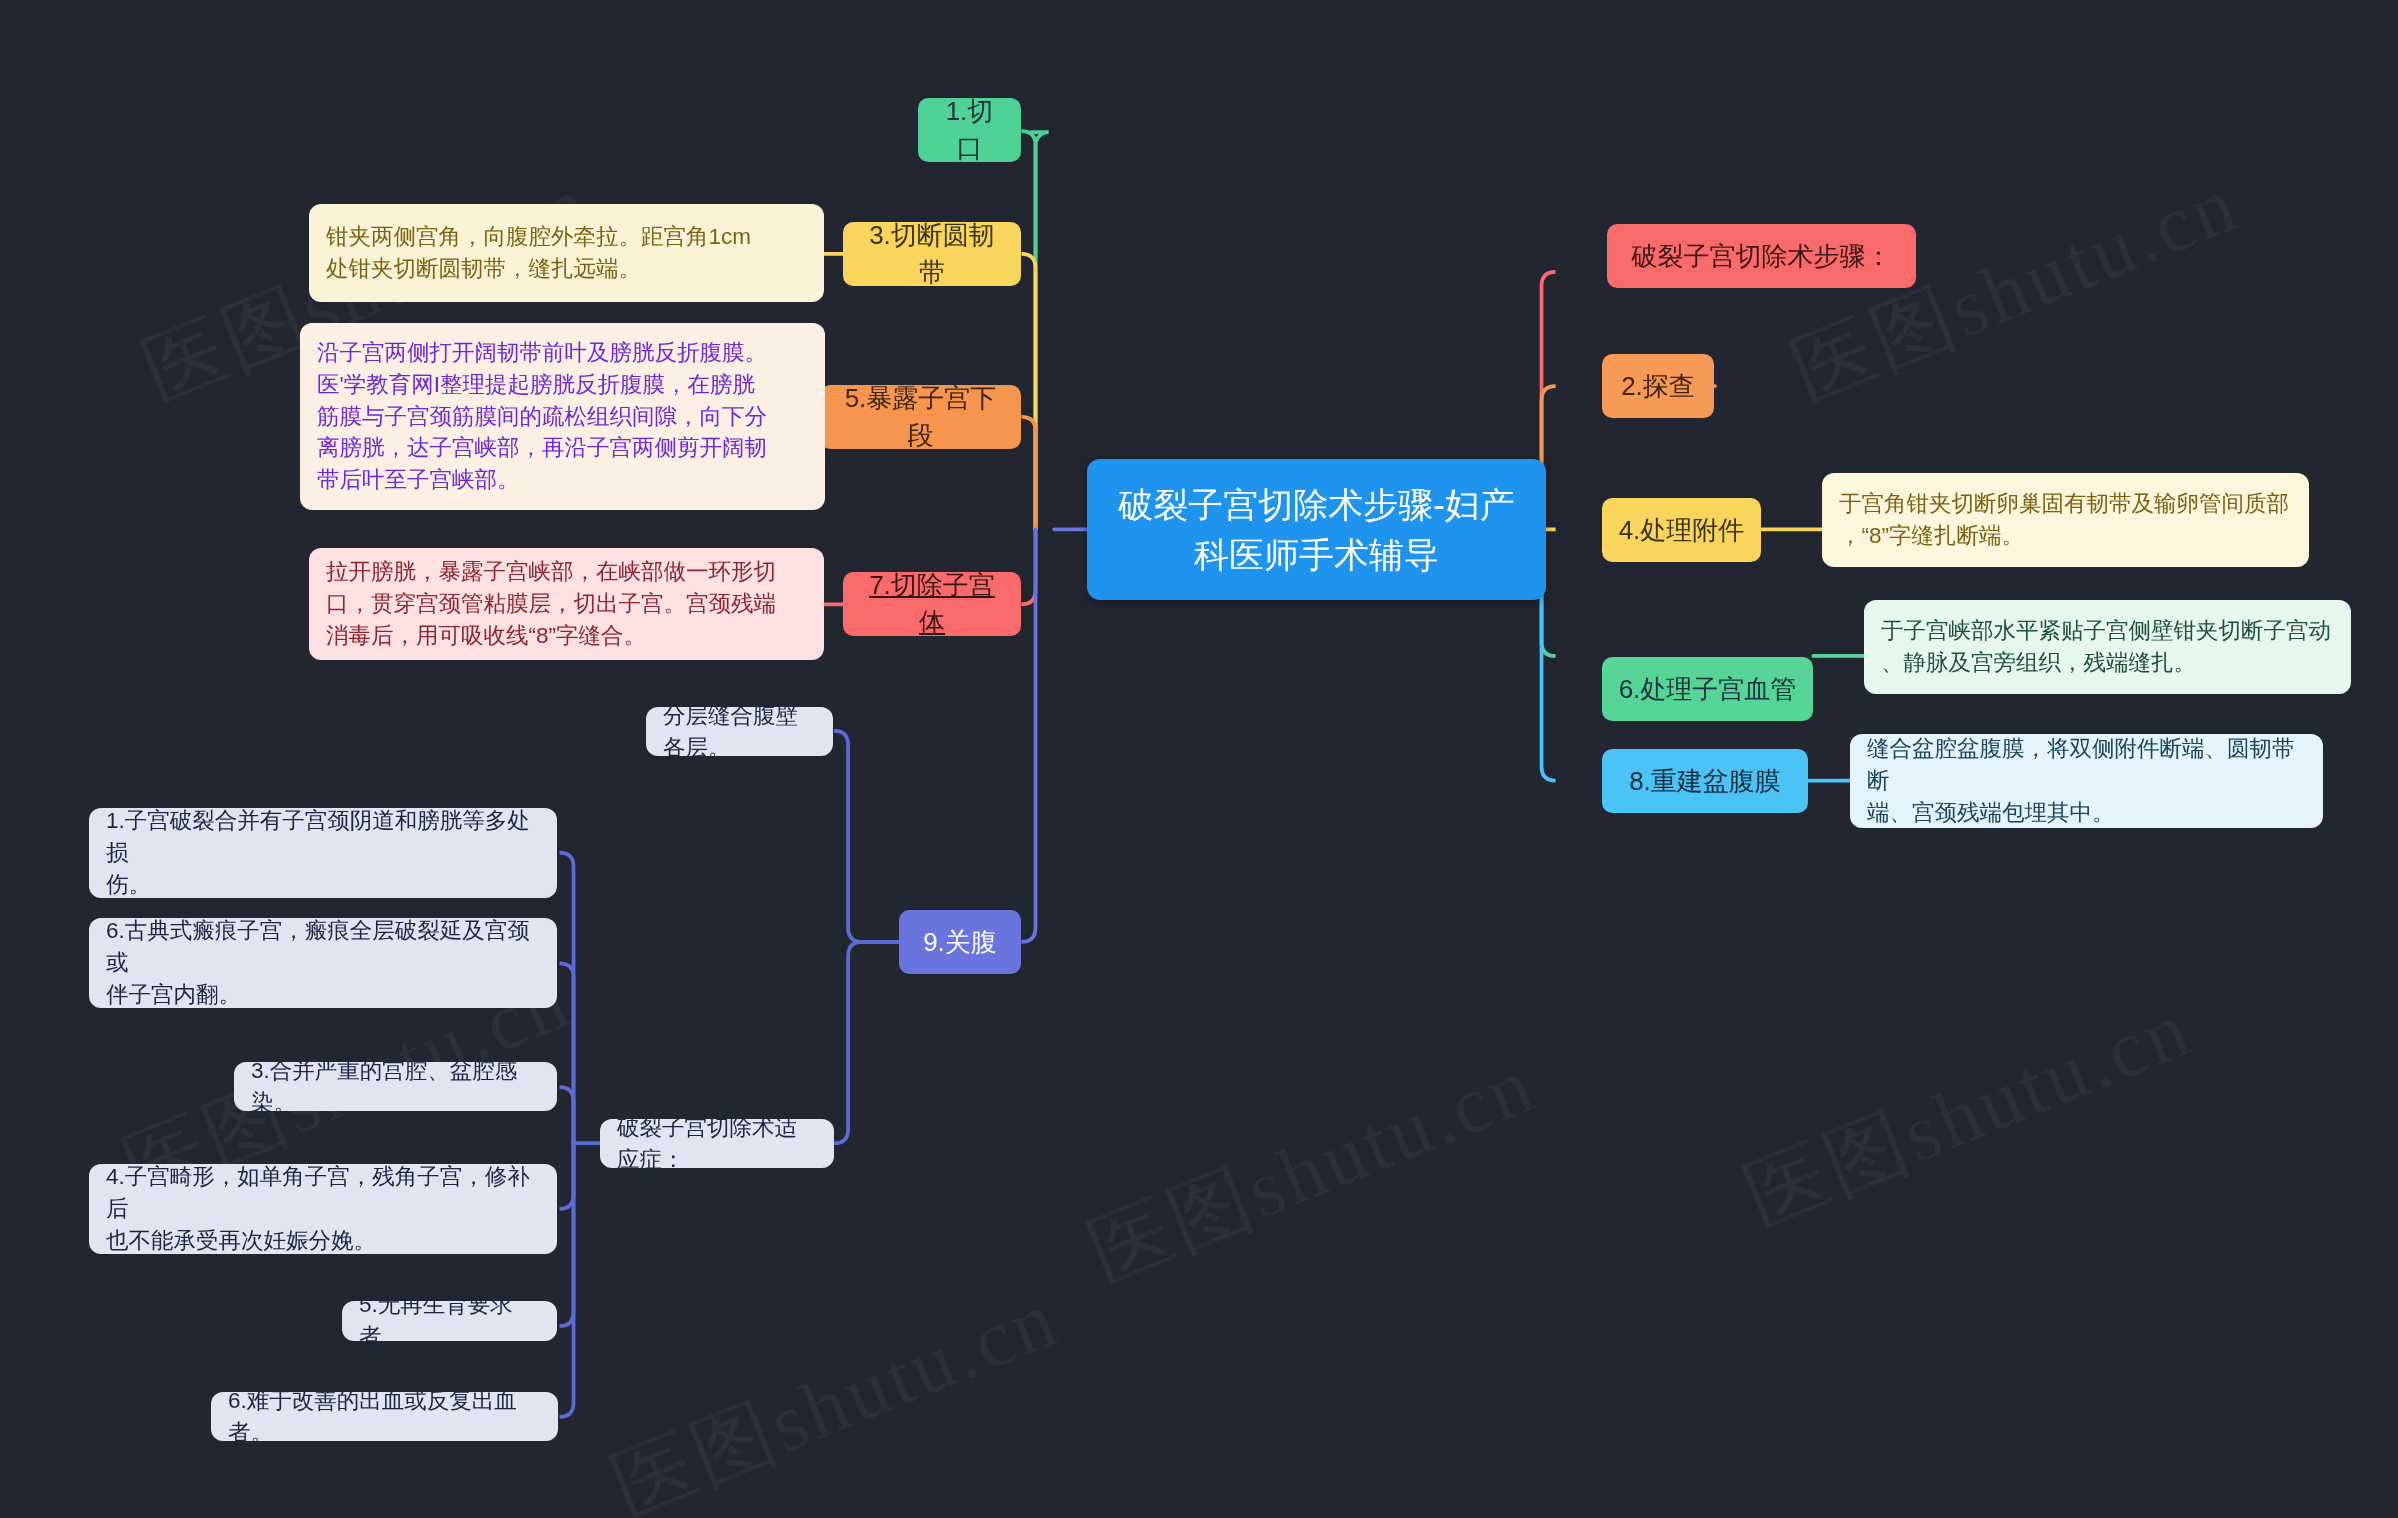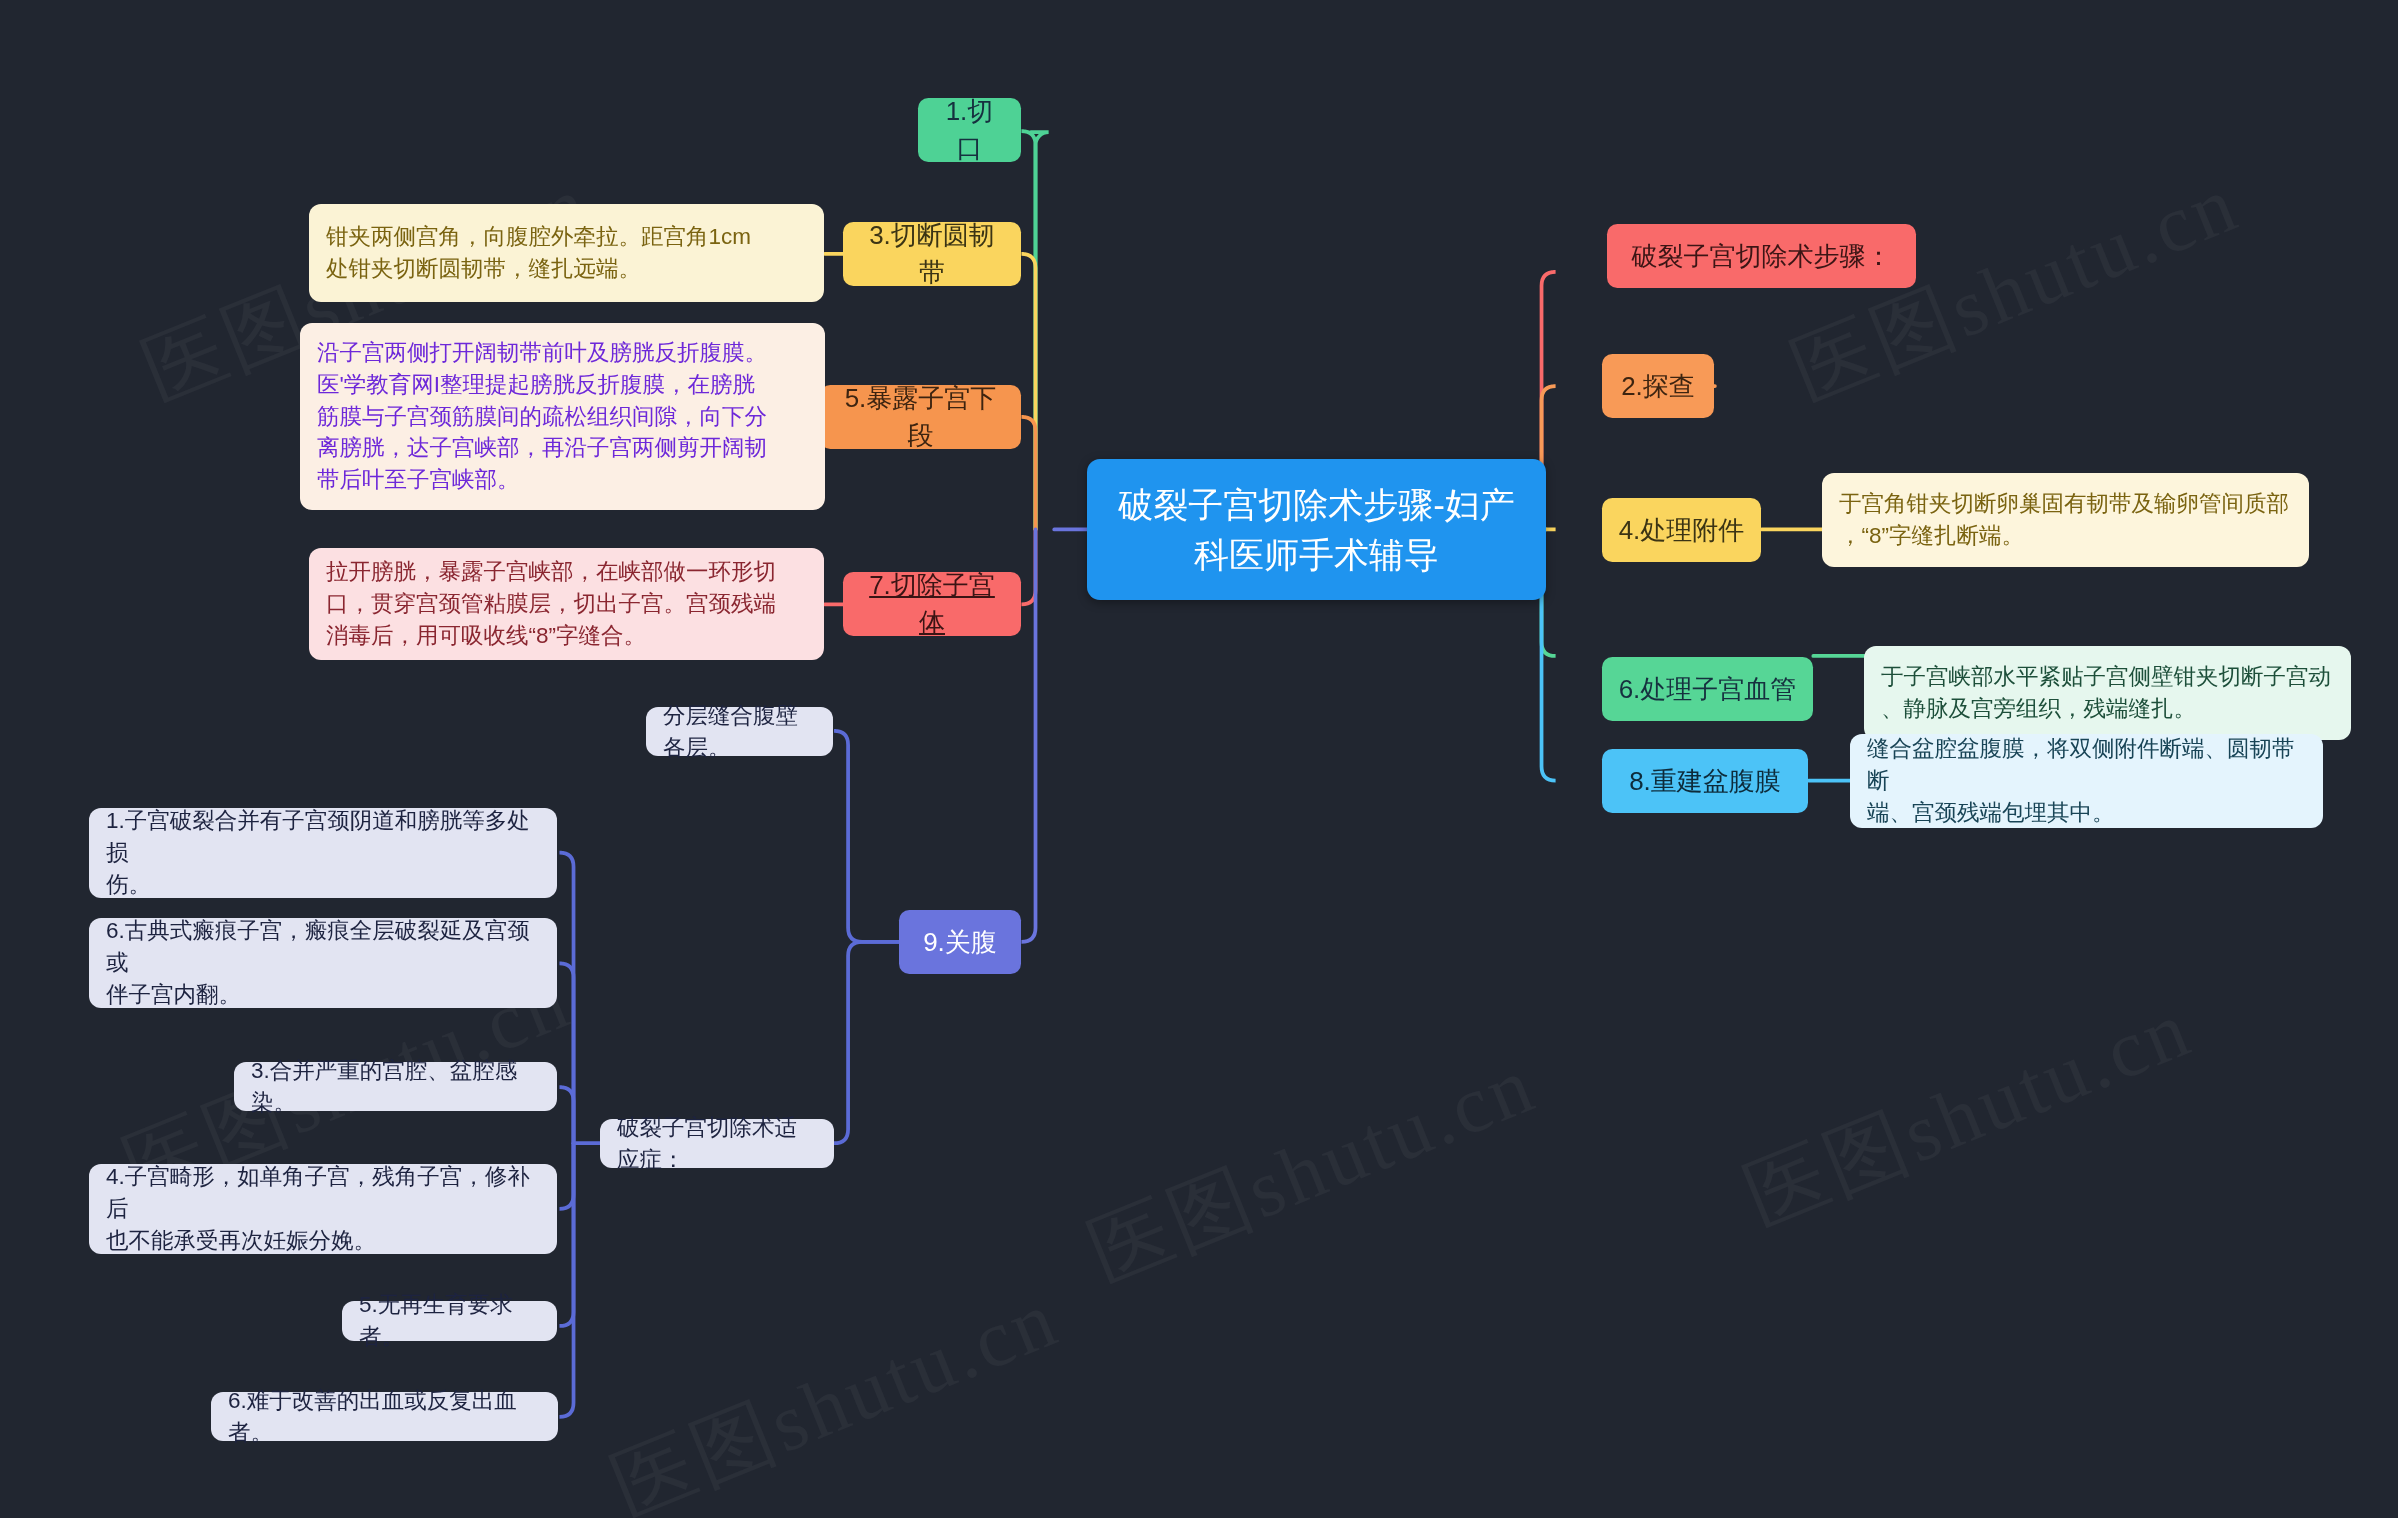--- a/index.html
+++ b/index.html
@@ -72,21 +72,21 @@
     font-size:22.5px;
     padding:20px 17px;
     border-radius:12px;
     align-items:center;
   }
   .leaf.cream  {background:#fbf3d5;color:#7a6310;}
   .leaf.peach  {background:#fcefe4;color:#6d28d9;}
   .leaf.pink   {background:#fce0e2;color:#8a2630;}
   .leaf.peach2 {background:#fdeee1;color:#8a4516;}
   .leaf.cream2 {background:#fdf5dc;color:#7a6310;}
-  .leaf.mint   {background:#e6f7ee;color:#1d4f3a;margin-top:46px;}
+  .leaf.mint   {background:#e6f7ee;color:#1d4f3a;}
   .leaf.sky    {background:#e4f4fd;color:#184456;}
   .leaf.lav    {background:#e2e4f2;color:#1d2340;}
 </style>
 </head>
 <body>
 
 <div id="canvas">
 
   <div class="wm" style="left:131px;top:234px;">医图shutu.cn</div>
   <div class="wm" style="left:112px;top:1031px;">医图shutu.cn</div>

